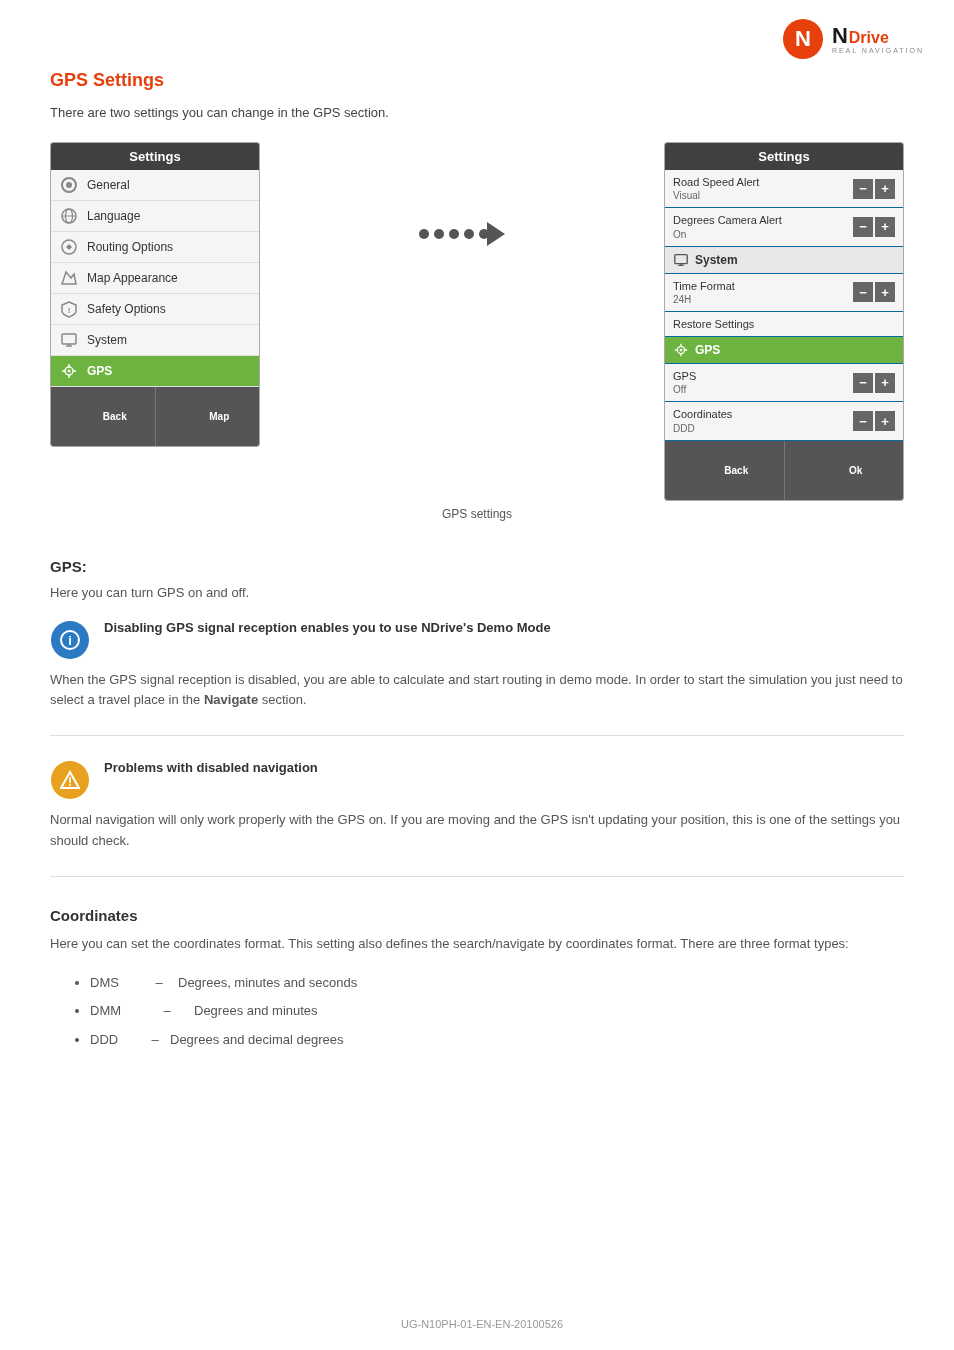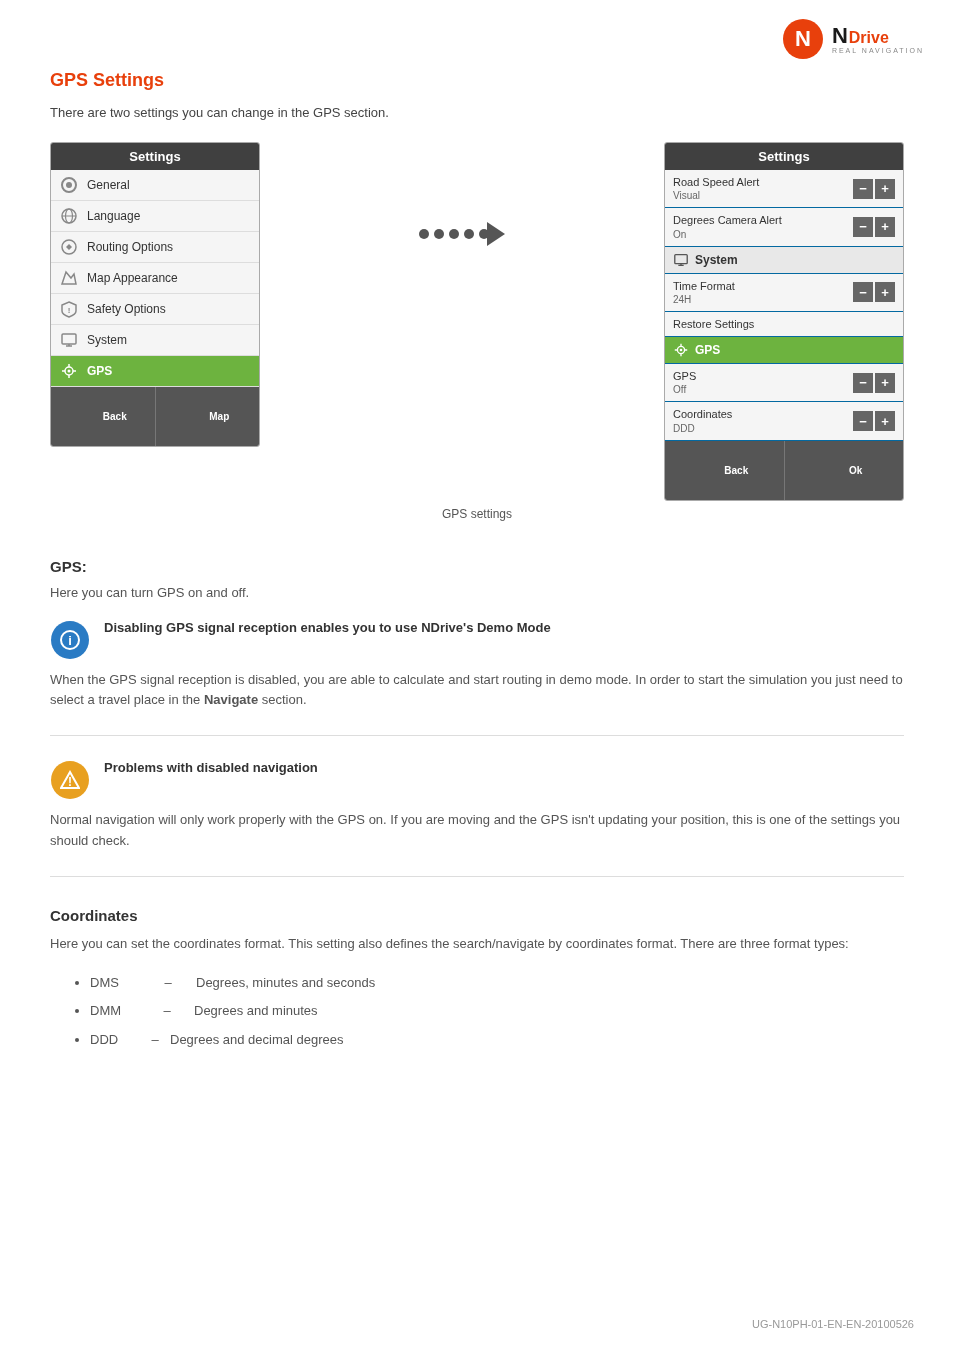--- a/index.html
+++ b/index.html
@@ -244,21 +244,21 @@
       margin-bottom: 10px;
     }
 
     
     .page-footer {
       position: absolute;
       bottom: 20px;
       left: 50px;
       right: 40px;
       display: flex;
-      justify-content: flex-end;
+      justify-content: center;
       font-size: 11px;
       color: #999;
     }
 
     
     .divider {
       border: none;
       border-top: 1px solid #ddd;
       margin: 24px 0;
     }
@@ -520,21 +520,21 @@
   <div class="body-text">Normal navigation will only work properly with the GPS on. If you are moving and the GPS isn't updating your position, this is one of the settings you should check.</div>
 
   <hr class="divider">
 
   <div class="coord-section">
     <div class="coord-title">Coordinates</div>
     <div class="body-text">Here you can set the coordinates format. This setting also defines the search/navigate by coordinates format. There are three format types:</div>
 
     <ul style="list-style:disc;padding-left:40px;font-size:13px;color:#555;line-height:2.2;">
       <li>
-        <span style="display:inline-flex;gap:13px;min-width:200px;">
+        <span style="display:inline-flex;gap:4px;min-width:200px;">
           <span style="min-width:50px;font-weight:400;">DMS</span>
           <span style="min-width:30px;text-align:center;"> – </span>
           <span>Degrees, minutes and seconds</span>
         </span>
       </li>
       <li>
         <span style="display:inline-flex;gap:12px;min-width:200px;">
           <span style="min-width:50px;font-weight:400;">DMM</span>
           <span style="min-width:30px;text-align:center;"> – </span>
           <span>Degrees and minutes</span>

